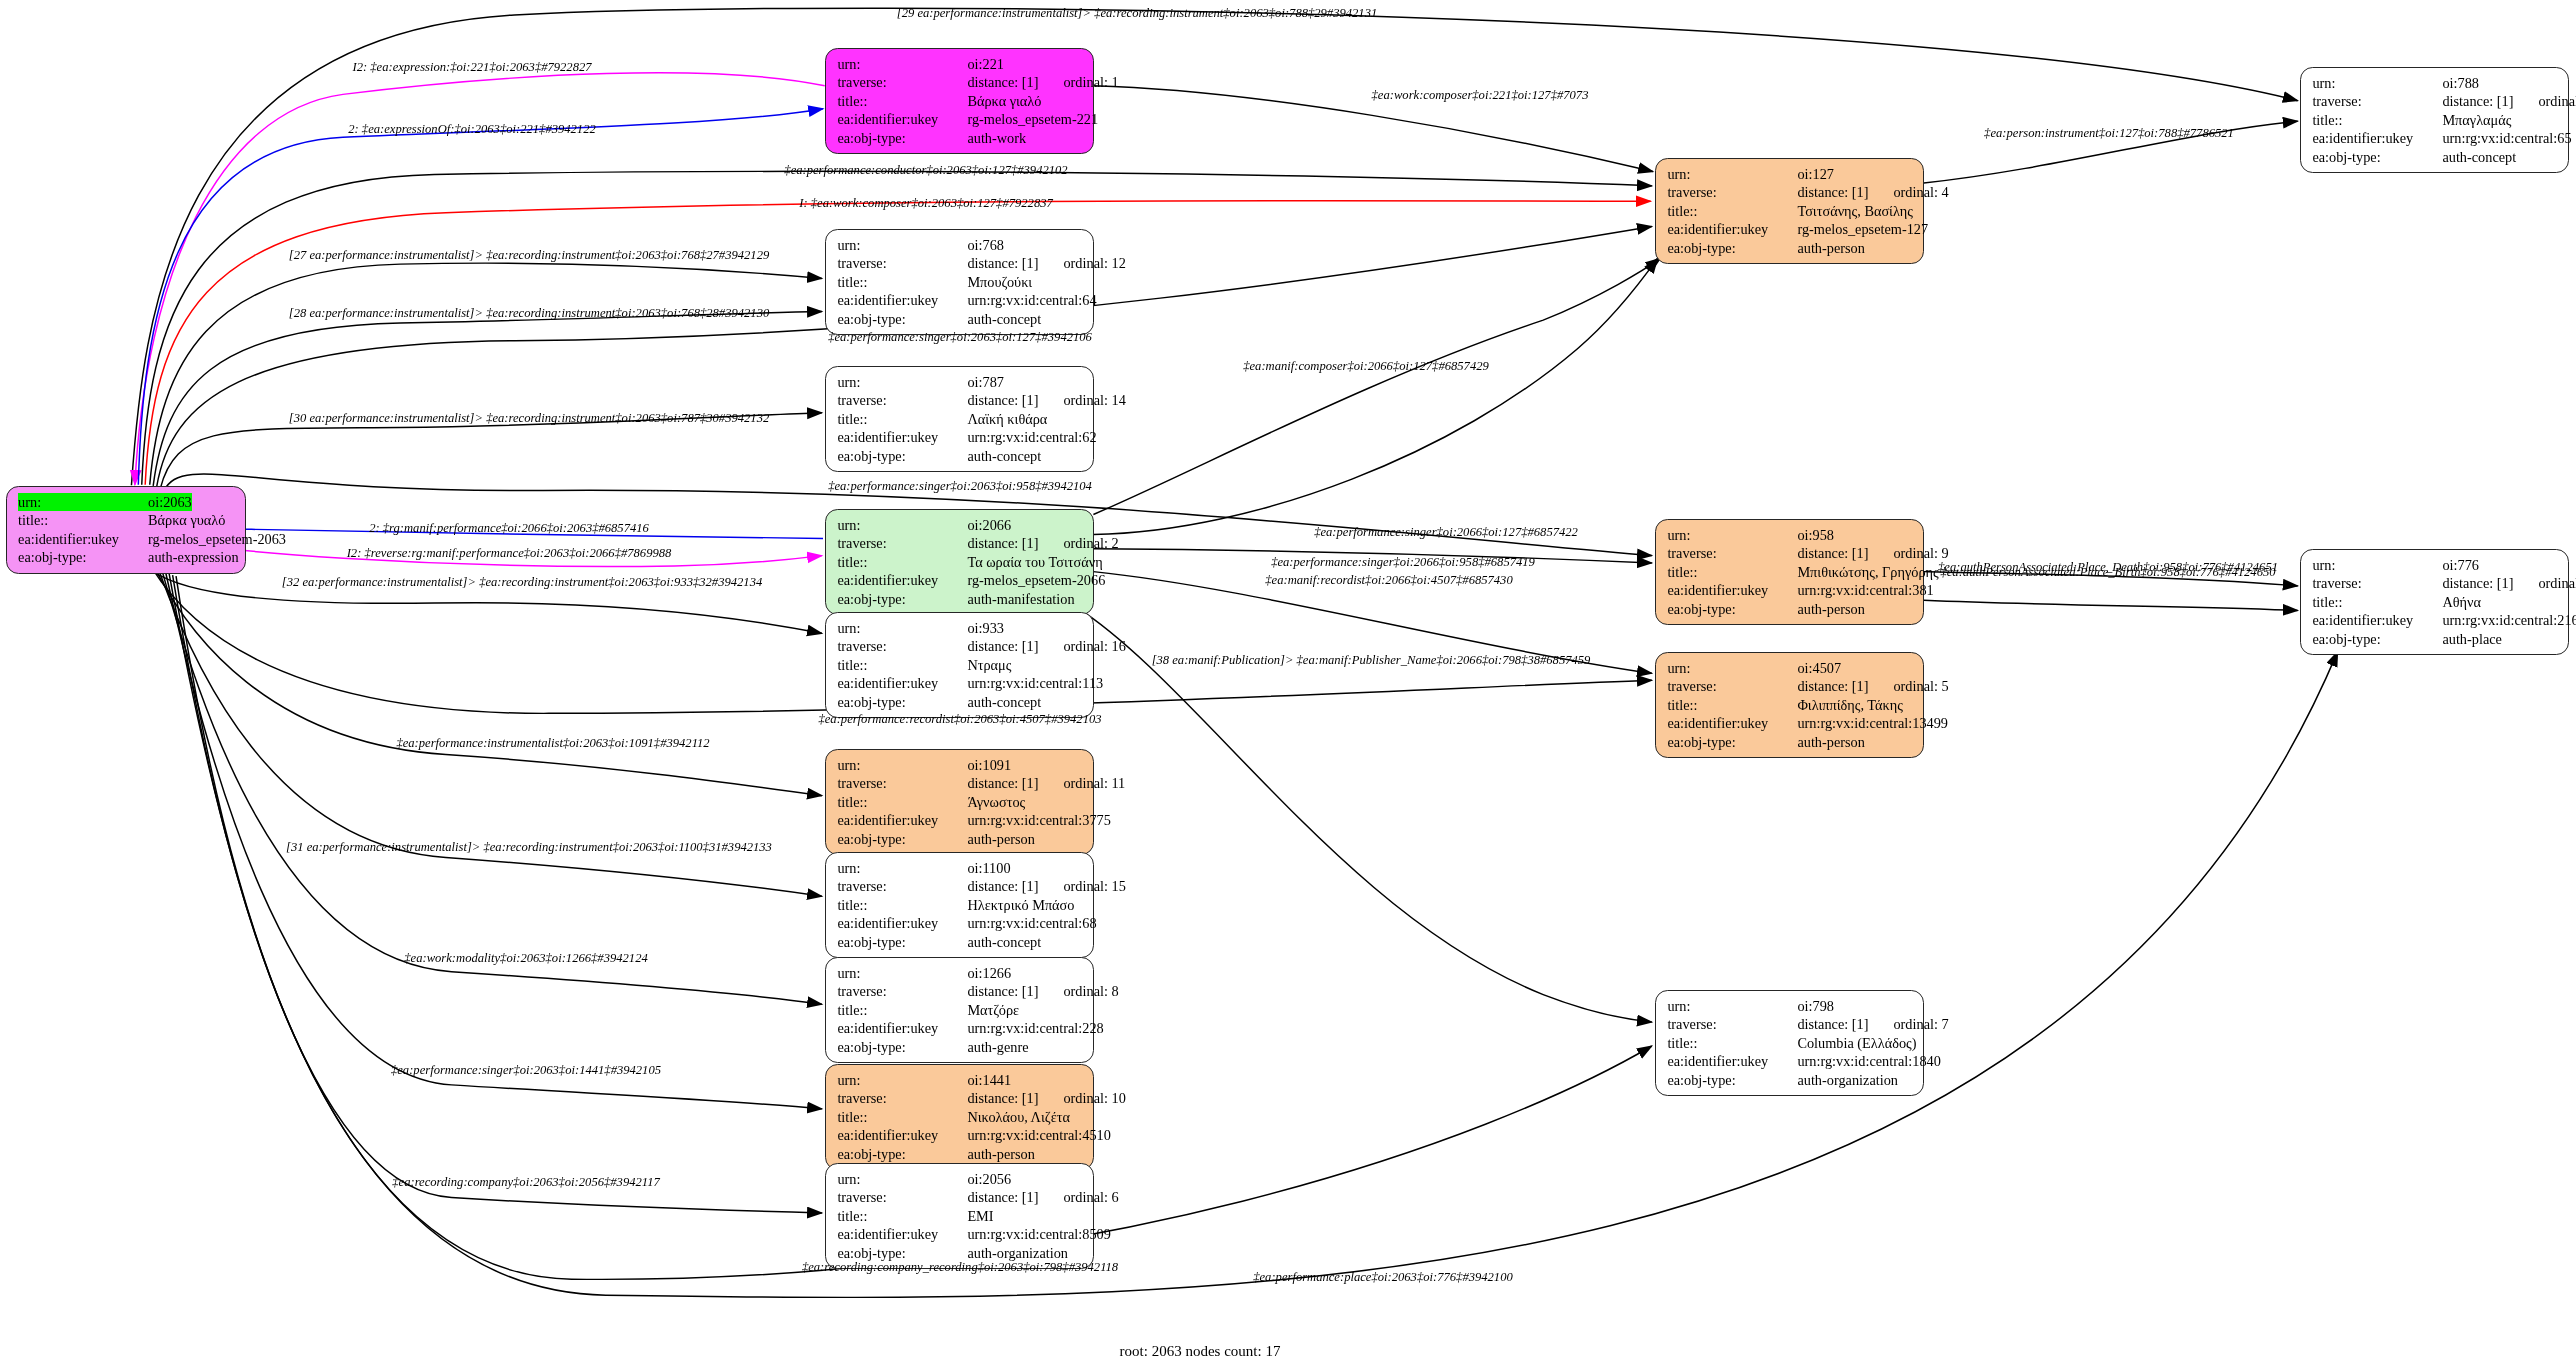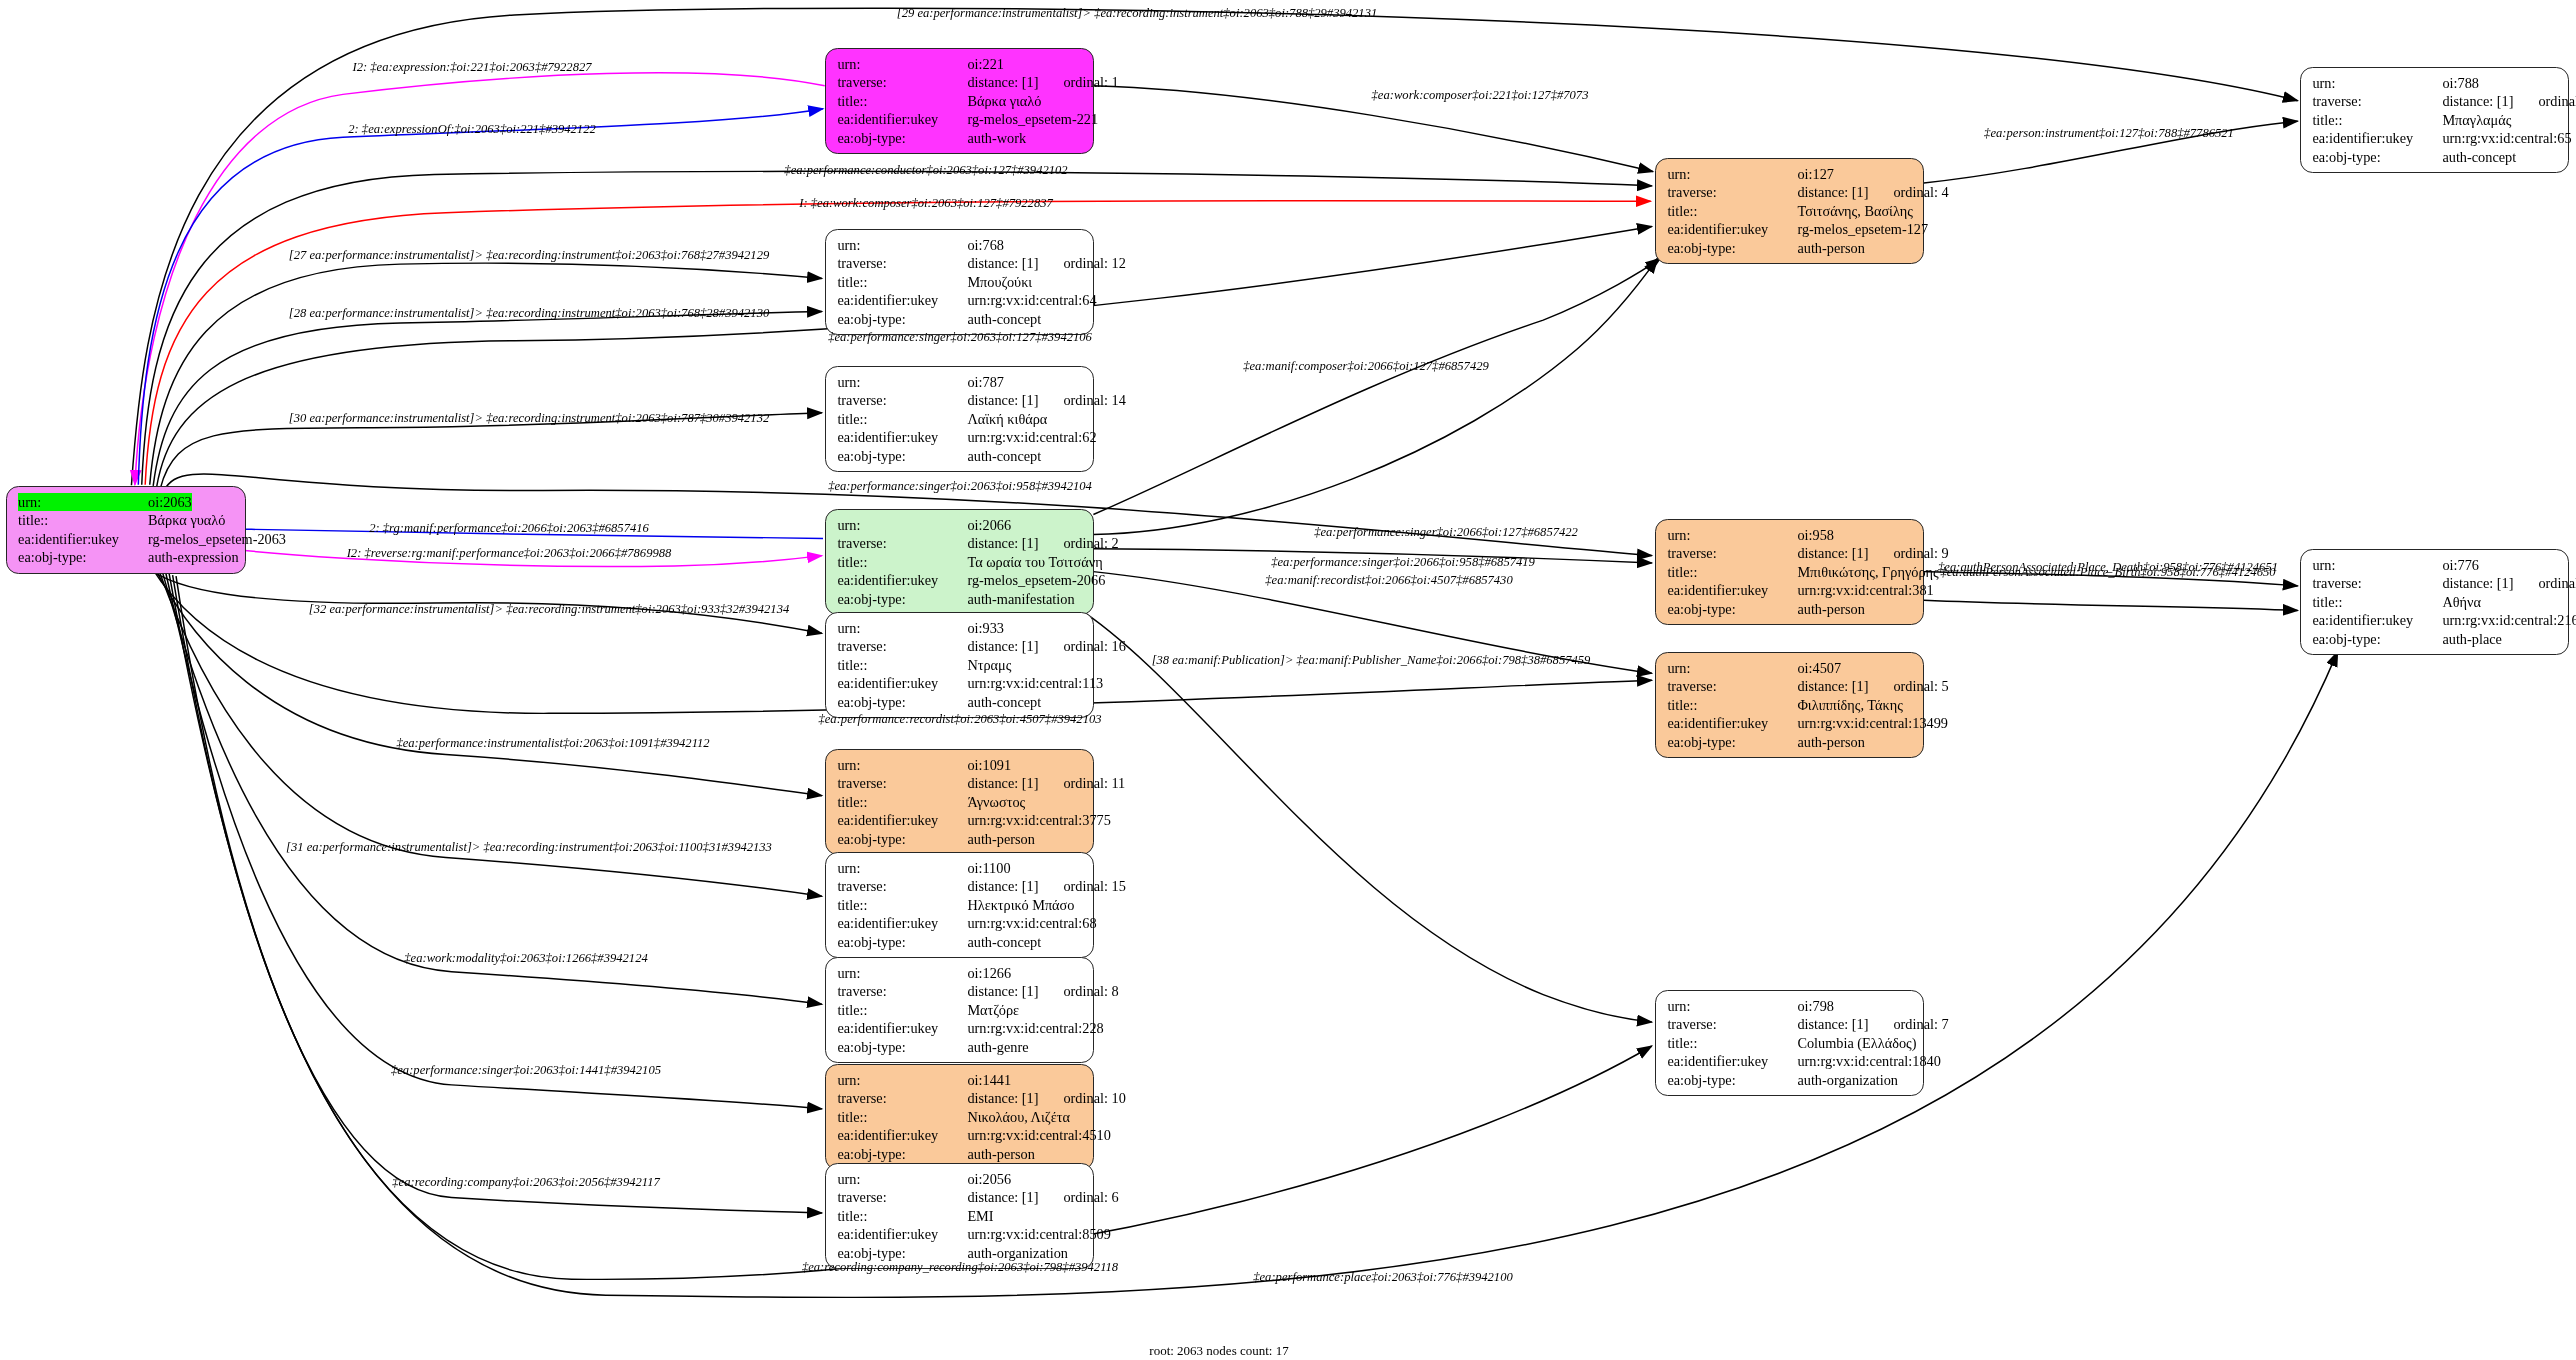--- a/index.html
+++ b/index.html
@@ -64,25 +64,24 @@
     position: absolute;
     font-family: "Liberation Serif", "DejaVu Serif", serif;
     font-size: 12.6px;
     color: #000000;
     white-space: nowrap;
     line-height: 1;
   }
   .elabel.c { transform: translateX(-50%); font-style: italic; }
   .footer {
     position: absolute;
-    font-size: 13px;
+    font-size: 15px;
     color: #000;
     white-space: nowrap;
     transform: translateX(-50%);
-    margin-left: 19px;
   }
 </style>
 </head>
 <body>
 
 <div id="canvas">
 
   <svg id="edge-layer" viewBox="0 0 4507 2381">
     <defs>
       <marker id="ah" markerWidth="12" markerHeight="12" refX="10" refY="4" orient="auto" markerUnits="strokeWidth">
@@ -578,21 +577,21 @@
   <div class="elabel c" style="left:1366px; top:360px;">‡ea:manif:composer‡oi:2066‡oi:127‡#6857429</div>
   <div class="elabel c" style="left:529px;  top:412px;">[30 ea:performance:instrumentalist]&gt; ‡ea:recording:instrument‡oi:2063‡oi:787‡30#3942132</div>
   <div class="elabel c" style="left:960px; top:480px;">‡ea:performance:singer‡oi:2063‡oi:958‡#3942104</div>
   <div class="elabel c" style="left:1403px; top:526px;margin-left:43px;">‡ea:performance:singer‡oi:2066‡oi:127‡#6857422</div>
   <div class="elabel c" style="left:509px;  top:522px;">2: ‡rg:manif:performance‡oi:2066‡oi:2063‡#6857416</div>
   <div class="elabel c" style="left:2108px; top:561px;">‡ea:authPersonAssociated:Place_Death‡oi:958‡oi:776‡#4124651</div>
   <div class="elabel c" style="left:1403px; top:556px;">‡ea:performance:singer‡oi:2066‡oi:958‡#6857419</div>
   <div class="elabel c" style="left:509px;  top:547px;">I2: ‡reverse:rg:manif:performance‡oi:2063‡oi:2066‡#7869988</div>
   <div class="elabel c" style="left:1389px; top:574px;">‡ea:manif:recordist‡oi:2066‡oi:4507‡#6857430</div>
   <div class="elabel c" style="left:2108px; top:566px;">‡ea:authPersonAssociated:Place_Birth‡oi:958‡oi:776‡#4124650</div>
-  <div class="elabel c" style="left:549px;  top:576px;margin-top:27px;">[32 ea:performance:instrumentalist]&gt; ‡ea:recording:instrument‡oi:2063‡oi:933‡32#3942134</div>
+  <div class="elabel c" style="left:522px;  top:576px;">[32 ea:performance:instrumentalist]&gt; ‡ea:recording:instrument‡oi:2063‡oi:933‡32#3942134</div>
   <div class="elabel c" style="left:1371px; top:654px;">[38 ea:manif:Publication]&gt; ‡ea:manif:Publisher_Name‡oi:2066‡oi:798‡38#6857459</div>
   <div class="elabel c" style="left:960px; top:713px;">‡ea:performance:recordist‡oi:2063‡oi:4507‡#3942103</div>
   <div class="elabel c" style="left:553px; top:737px;">‡ea:performance:instrumentalist‡oi:2063‡oi:1091‡#3942112</div>
   <div class="elabel c" style="left:529px;  top:841px;">[31 ea:performance:instrumentalist]&gt; ‡ea:recording:instrument‡oi:2063‡oi:1100‡31#3942133</div>
   <div class="elabel c" style="left:526px;  top:952px;">‡ea:work:modality‡oi:2063‡oi:1266‡#3942124</div>
   <div class="elabel c" style="left:526px;  top:1064px;">‡ea:performance:singer‡oi:2063‡oi:1441‡#3942105</div>
   <div class="elabel c" style="left:526px;  top:1176px;">‡ea:recording:company‡oi:2063‡oi:2056‡#3942117</div>
   <div class="elabel c" style="left:960px; top:1261px;">‡ea:recording:company_recording‡oi:2063‡oi:798‡#3942118</div>
   <div class="elabel c" style="left:1383px; top:1271px;">‡ea:performance:place‡oi:2063‡oi:776‡#3942100</div>
 

